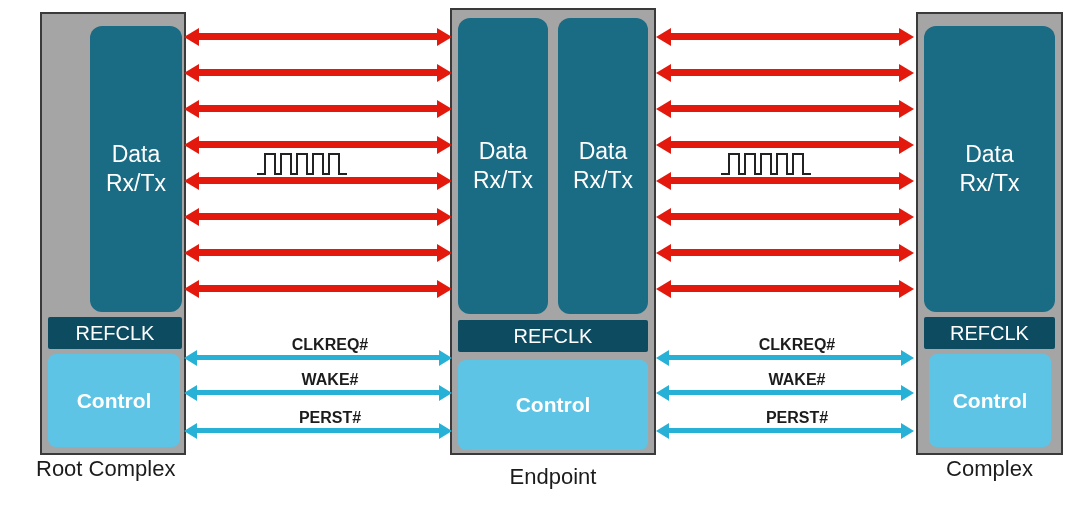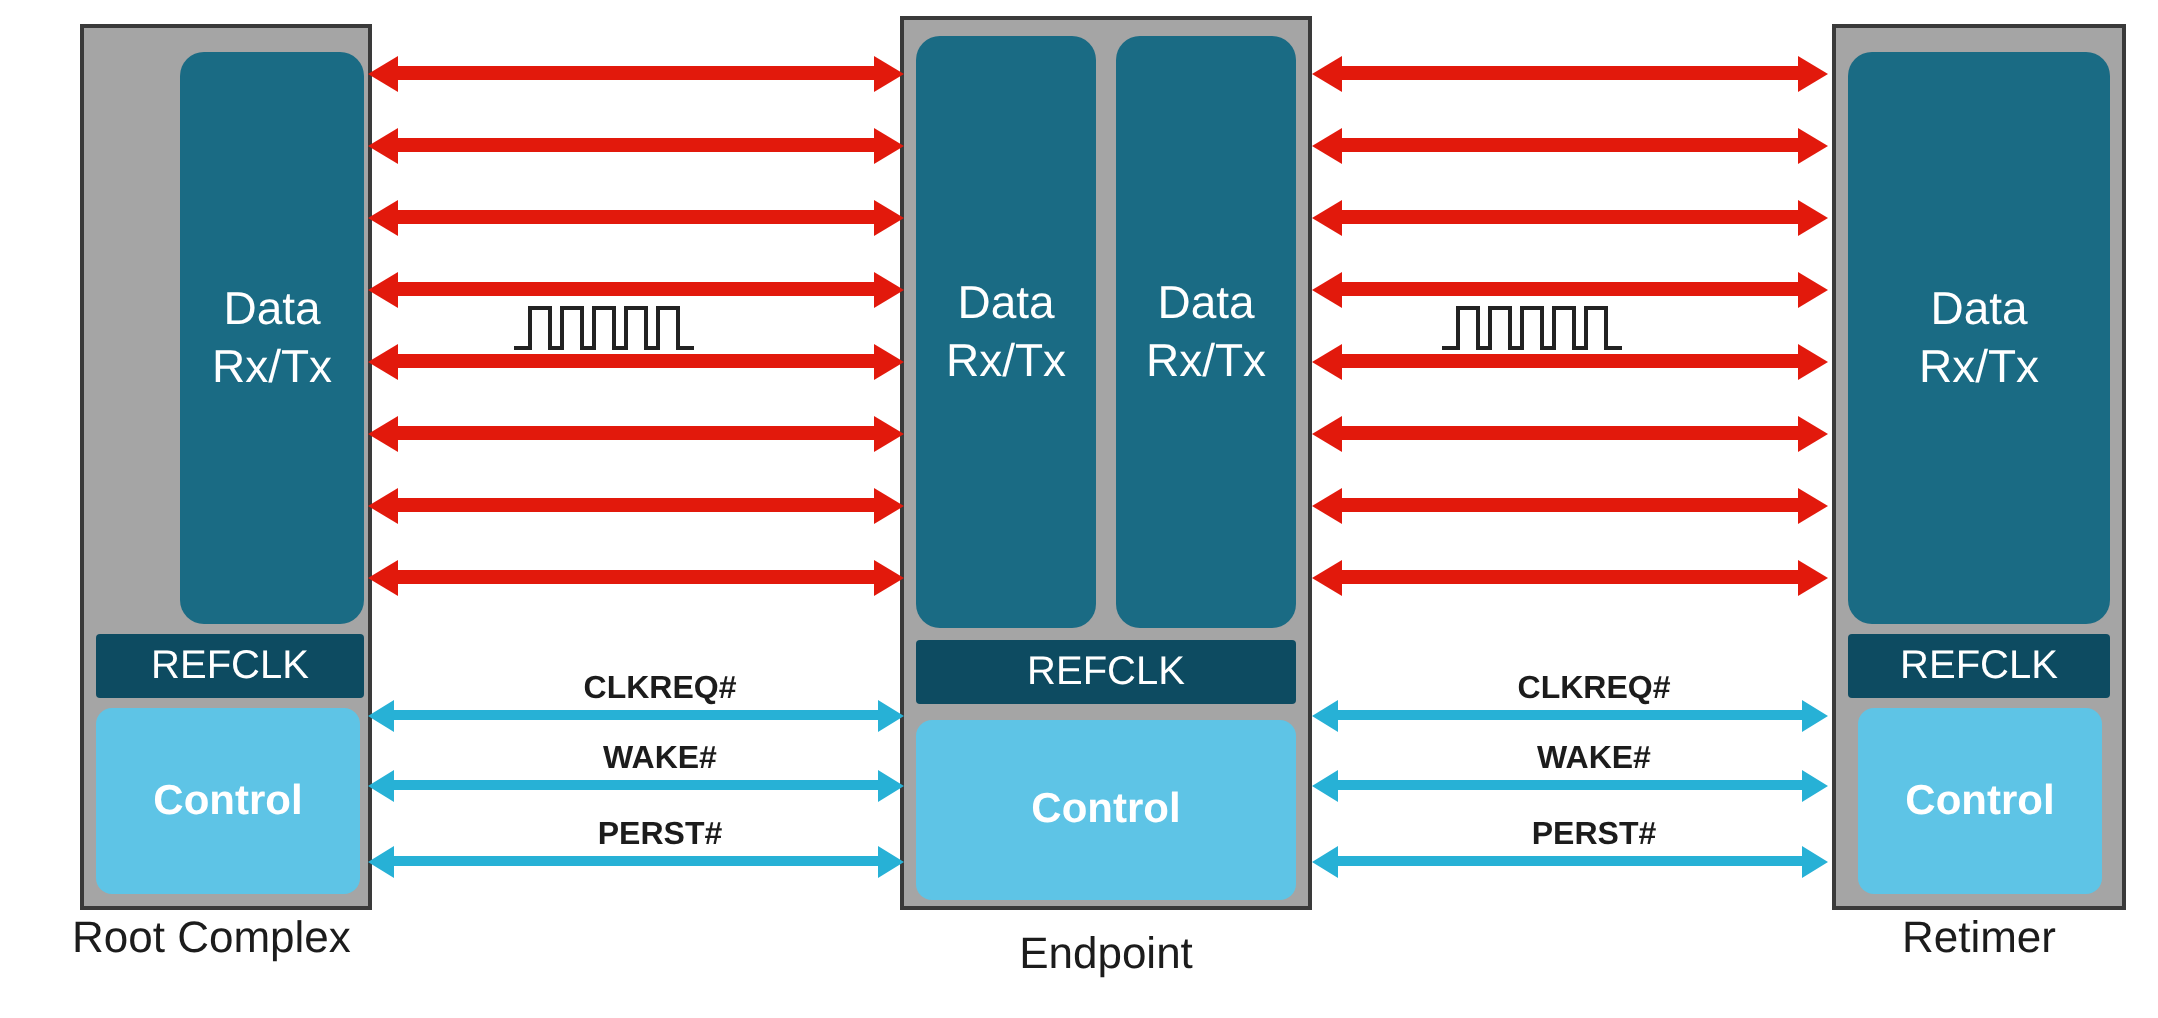--- a/index.html
+++ b/index.html
@@ -173,15 +173,15 @@
     <span class="sig-label">WAKE#</span>
     <div class="sig-arrow"></div>
   </div>
   <div class="sig-row sig-row-r sig-row-3">
     <span class="sig-label">PERST#</span>
     <div class="sig-arrow"></div>
   </div>
 
   <div class="caption caption-root">Root Complex</div>
   <div class="caption caption-retimer">Endpoint</div>
-  <div class="caption caption-endpoint">Retimer</div>
+  <div class="caption caption-endpoint">Complex</div>
 
 </div>
 
 </body></html>

